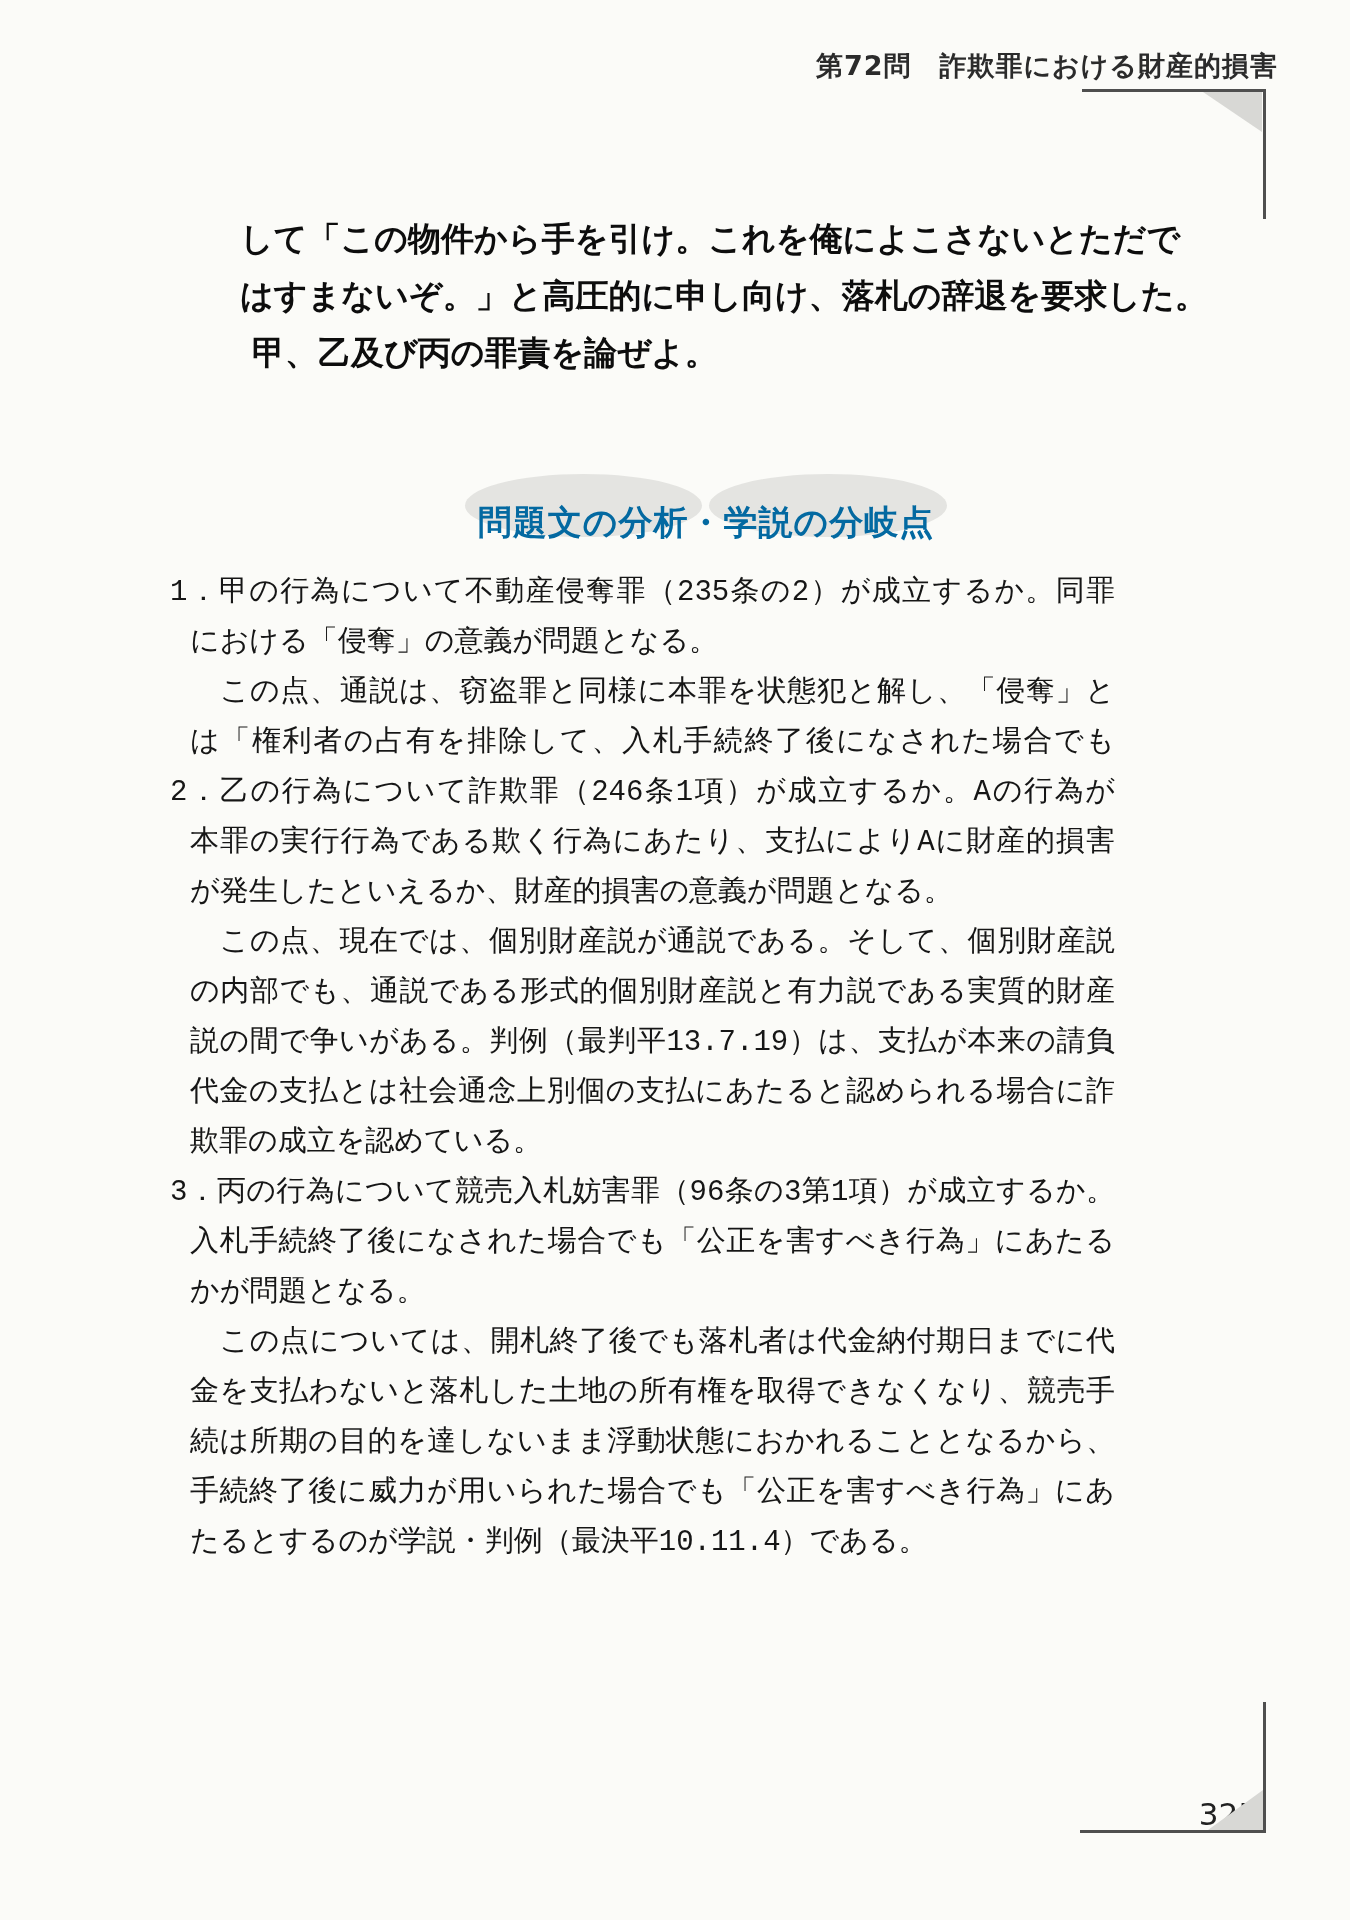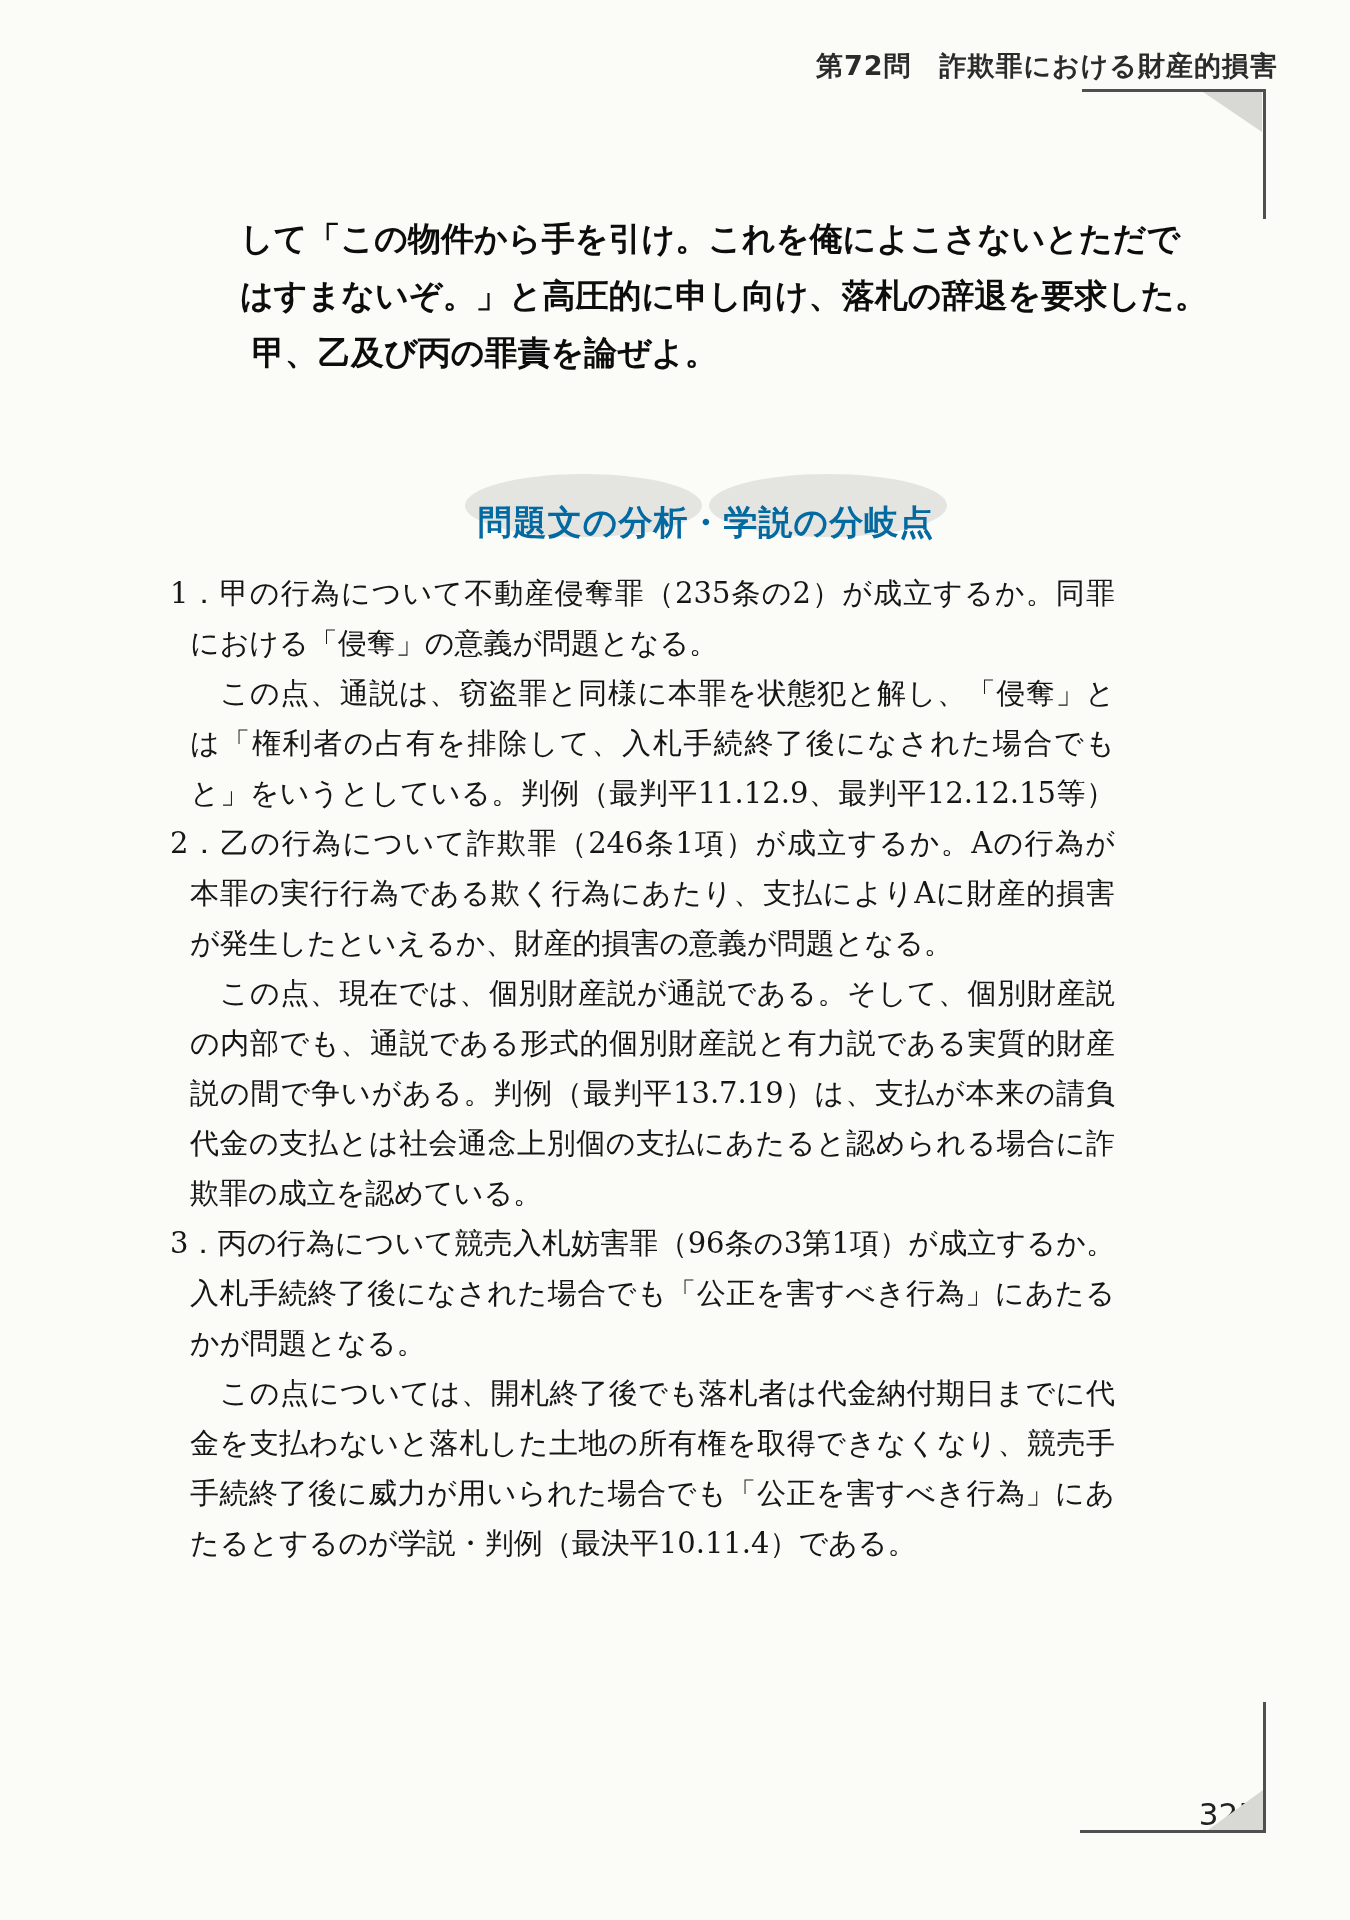--- a/index.html
+++ b/index.html
@@ -82,21 +82,21 @@
     position:absolute;
     left:170px;top:568px;width:945px;
     font-size:29px;
   }
   .a-line{
     height:50px;line-height:50px;
     white-space:nowrap;
     box-sizing:border-box;
     width:100%;
   }
-  .a-line{padding-left:20px;}
+  .a-line{padding-left:20px;font-family:Liberation Mono, monospace;}
   .a-line.first{padding-left:0;}
   .a-line.just{text-align:justify;text-align-last:justify;}
   .a-num{white-space:nowrap;}
 </style>
 </head>
 <body>
 
 <div class="page">
 
   <div class="header-title">第72問　詐欺罪における財産的損害</div>
@@ -116,38 +116,38 @@
     <span class="oval oval-right"></span>
     <span class="heading-text">問題文の分析・学説の分岐点</span>
   </div>
 
   <div class="analysis">
       <div class="a-item">
         <div class="a-line first just"><span class="a-num">1．</span>甲の行為について不動産侵奪罪（235条の2）が成立するか。同罪</div>
         <div class="a-line">における「侵奪」の意義が問題となる。</div>
         <div class="a-line just">　この点、通説は、窃盗罪と同様に本罪を状態犯と解し、「侵奪」と</div>
         <div class="a-line just">は「権利者の占有を排除して、入札手続終了後になされた場合でも</div>
-        <div class="a-line just">と」をいうとしている。判例（最判平11.12.9、最判平12.12.15等）</div>
       </div>
       <div class="a-item">
         <div class="a-line first just"><span class="a-num">2．</span>乙の行為について詐欺罪（246条1項）が成立するか。Aの行為が</div>
         <div class="a-line just">本罪の実行行為である欺く行為にあたり、支払によりAに財産的損害</div>
         <div class="a-line">が発生したといえるか、財産的損害の意義が問題となる。</div>
         <div class="a-line just">　この点、現在では、個別財産説が通説である。そして、個別財産説</div>
         <div class="a-line just">の内部でも、通説である形式的個別財産説と有力説である実質的財産</div>
         <div class="a-line just">説の間で争いがある。判例（最判平13.7.19）は、支払が本来の請負</div>
         <div class="a-line just">代金の支払とは社会通念上別個の支払にあたると認められる場合に詐</div>
         <div class="a-line">欺罪の成立を認めている。</div>
       </div>
       <div class="a-item">
         <div class="a-line first just"><span class="a-num">3．</span>丙の行為について競売入札妨害罪（96条の3第1項）が成立するか。</div>
         <div class="a-line just">入札手続終了後になされた場合でも「公正を害すべき行為」にあたる</div>
         <div class="a-line">かが問題となる。</div>
         <div class="a-line just">　この点については、開札終了後でも落札者は代金納付期日までに代</div>
         <div class="a-line just">金を支払わないと落札した土地の所有権を取得できなくなり、競売手</div>
+        <div class="a-line just">続は所期の目的を達しないまま浮動状態におかれることとなるから、</div>
         <div class="a-line just">手続終了後に威力が用いられた場合でも「公正を害すべき行為」にあ</div>
         <div class="a-line">たるとするのが学説・判例（最決平10.11.4）である。</div>
       </div>
     </div>
 
   <div class="page-number">325</div>
   <div class="rule rule-bot-h"></div>
   <div class="tri tri-bot"></div>
   <div class="rule rule-bot-v"></div>
 

